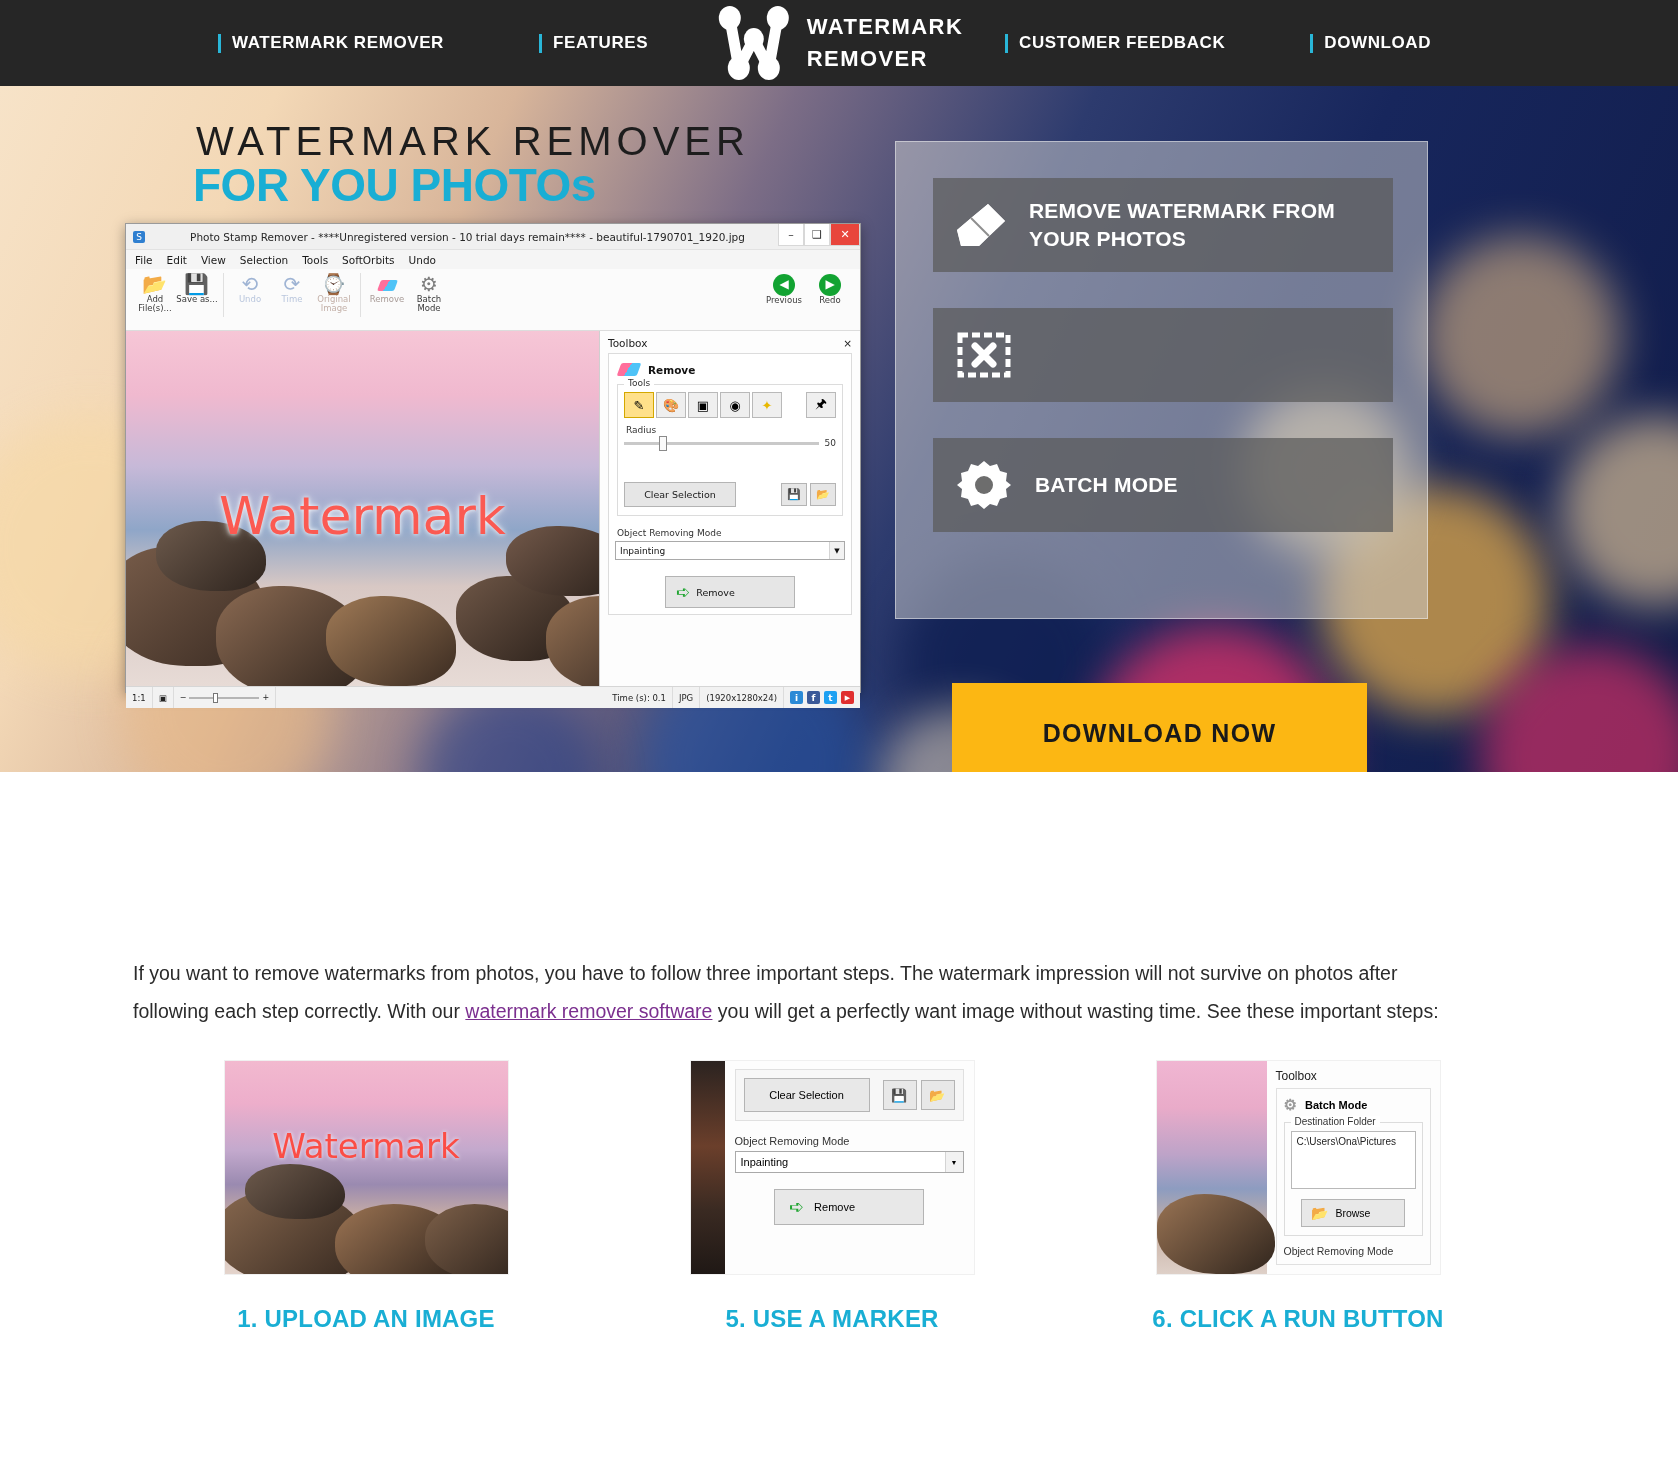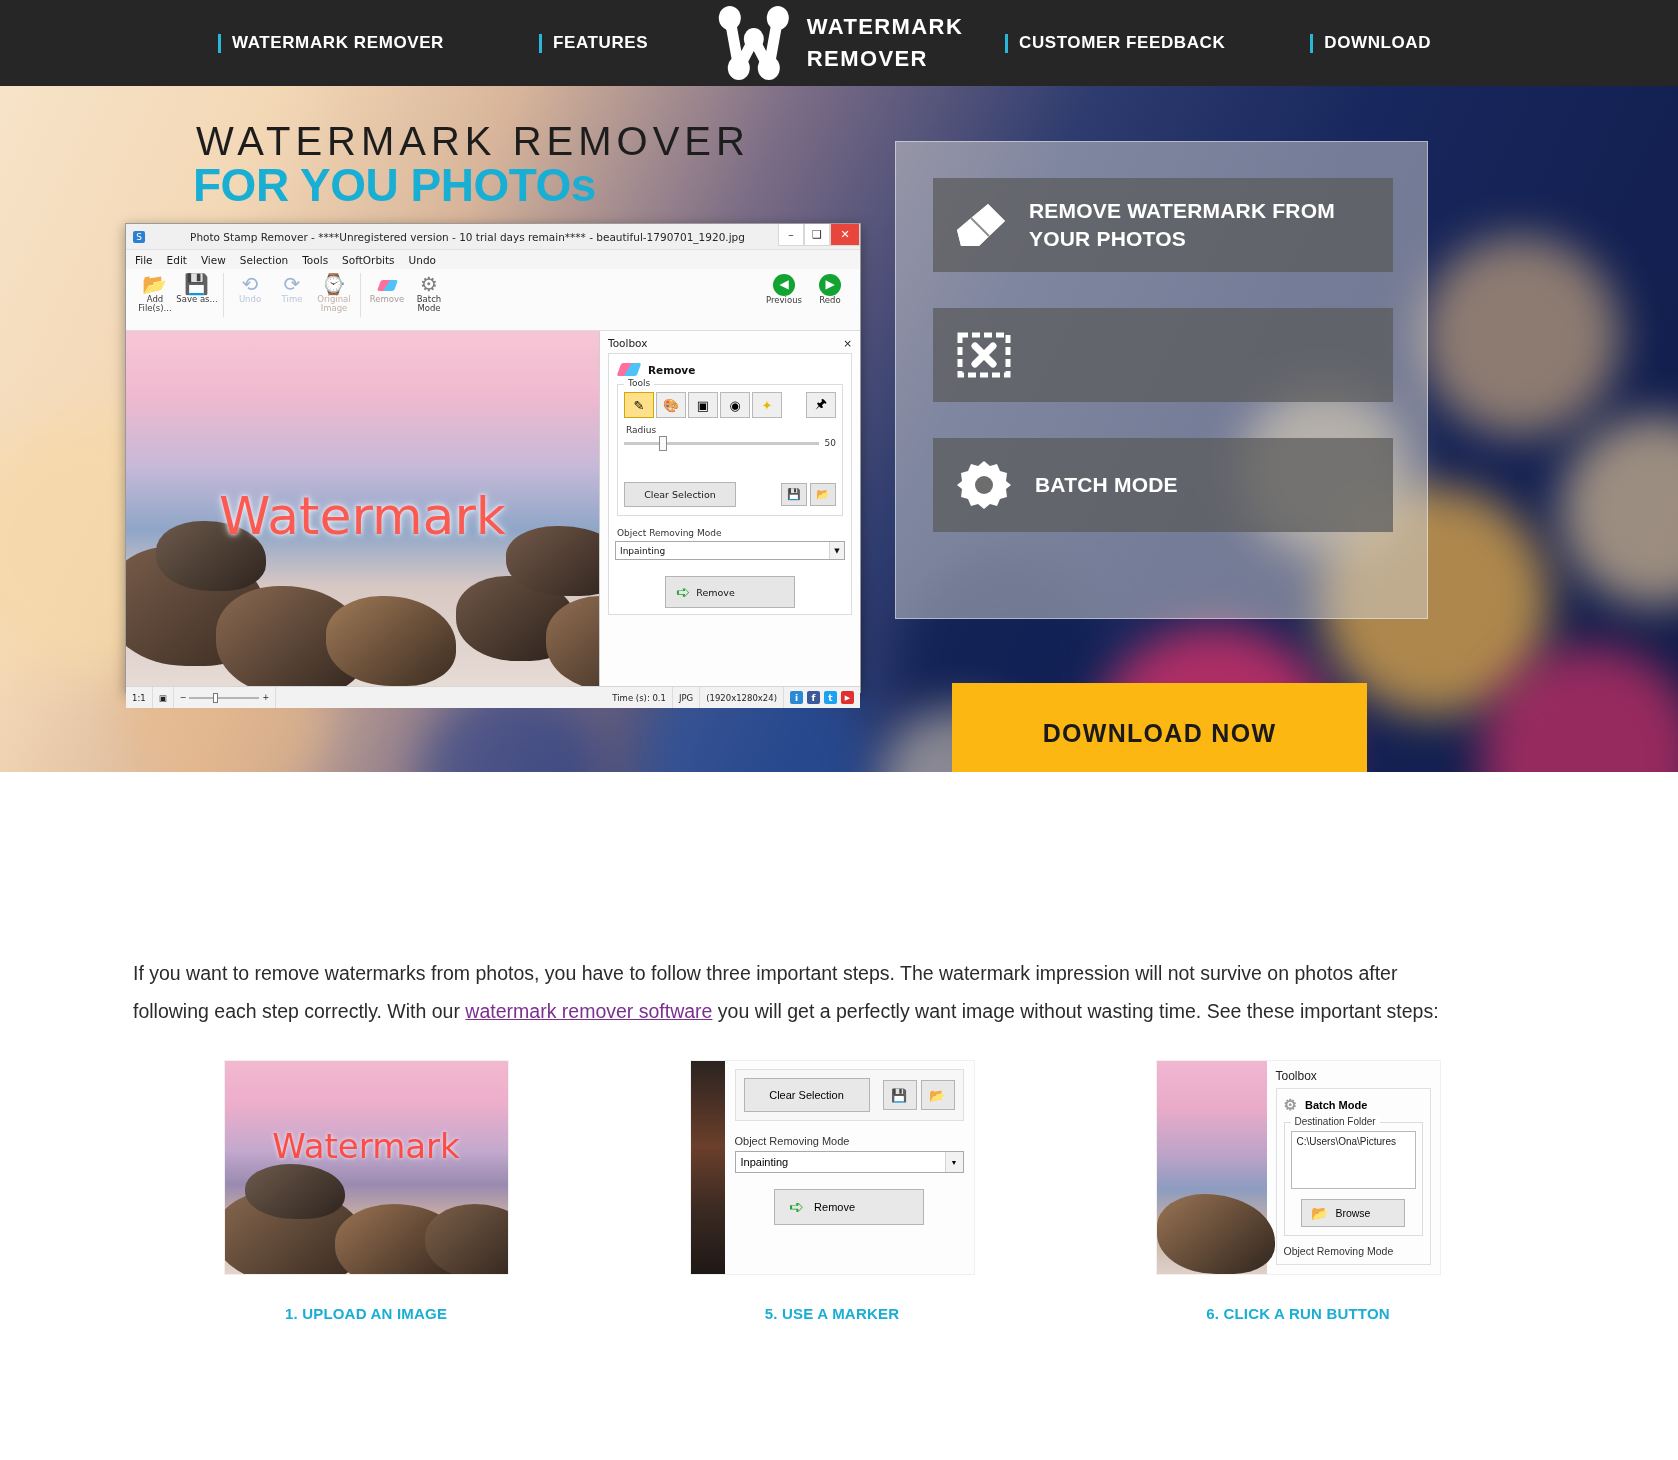--- a/index.html
+++ b/index.html
@@ -250,21 +250,21 @@
   }
   .howto-para a { color: #7b2f8f; text-decoration: underline; }
 
   .steps { position: absolute; left: 133px; top: 288px; width: 1400px; display: flex; }
   .step { width: 466px; display: flex; flex-direction: column; align-items: center; }
   .step-shot {
     width: 285px; height: 215px; background: #fff; overflow: hidden; position: relative;
     border: 1px solid #f0f0f0;
   }
   .step-cap {
-    margin-top: 30px; font-size: 15px; font-weight: bold; color: #19aed4; letter-spacing: .2px; text-align: right;
+    margin-top: 30px; font-size: 24px; font-weight: bold; color: #19aed4; letter-spacing: .2px; text-align: right;
   }
 
   
   .s1-photo { position: absolute; inset: 0;
     background: linear-gradient(#f2b9cf 0%, #edaecb 20%, #c3a9cd 42%, #9a8ab0 58%, #cbb0a4 74%, #e4d4cc 100%); }
   .s1-wm {
     position: absolute; left: 50%; top: 40%; transform: translate(-50%,-50%);
     font-size: 34px; color: #fb4d45; font-family: "DejaVu Sans", sans-serif;
     text-shadow: 0 0 4px rgba(255,255,255,.85); white-space: nowrap;
   }

